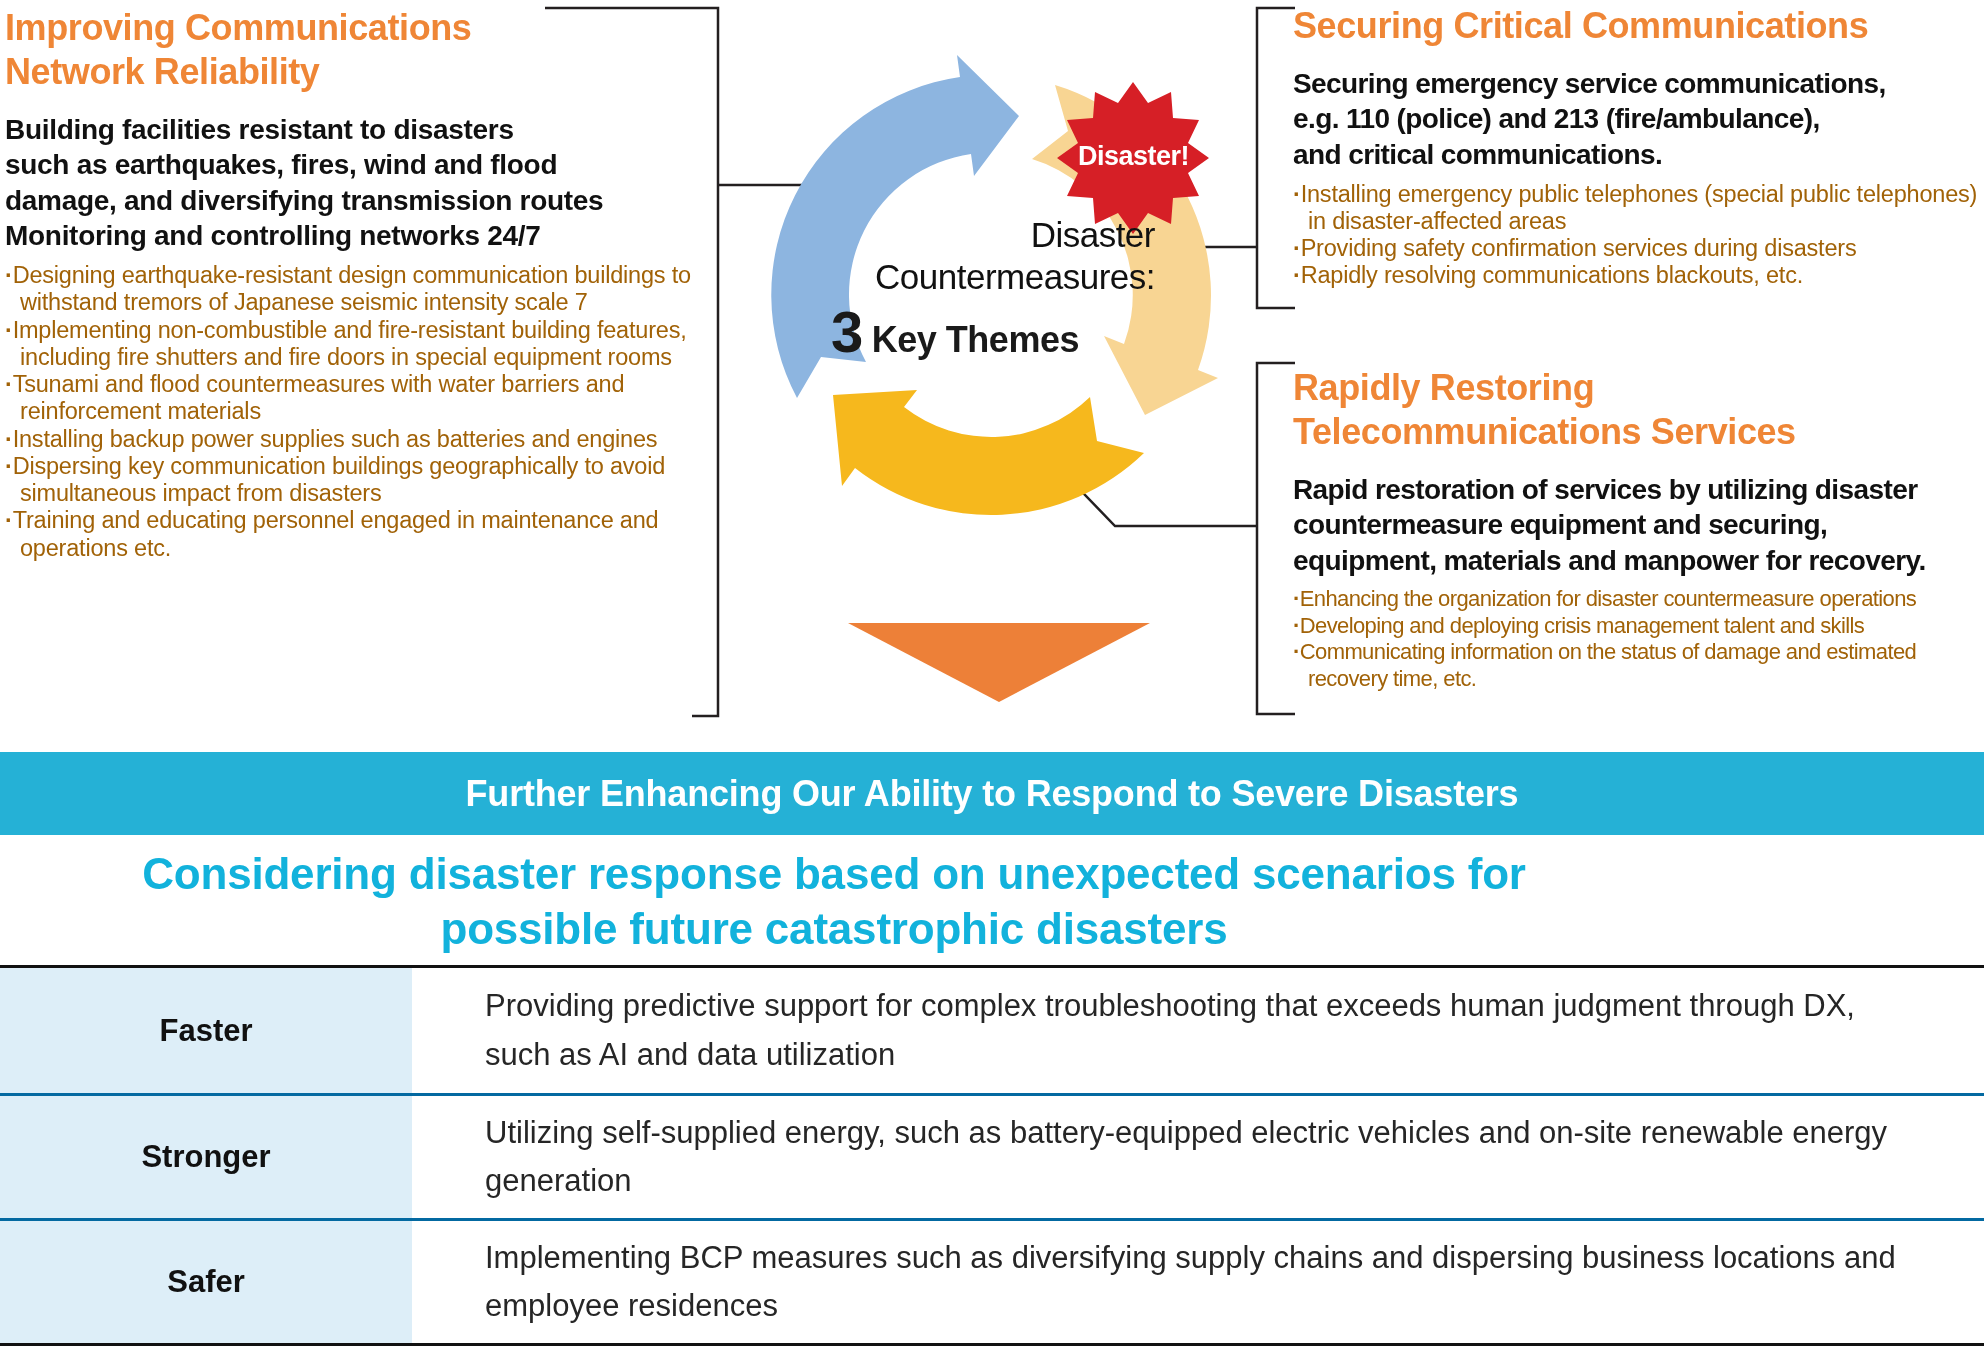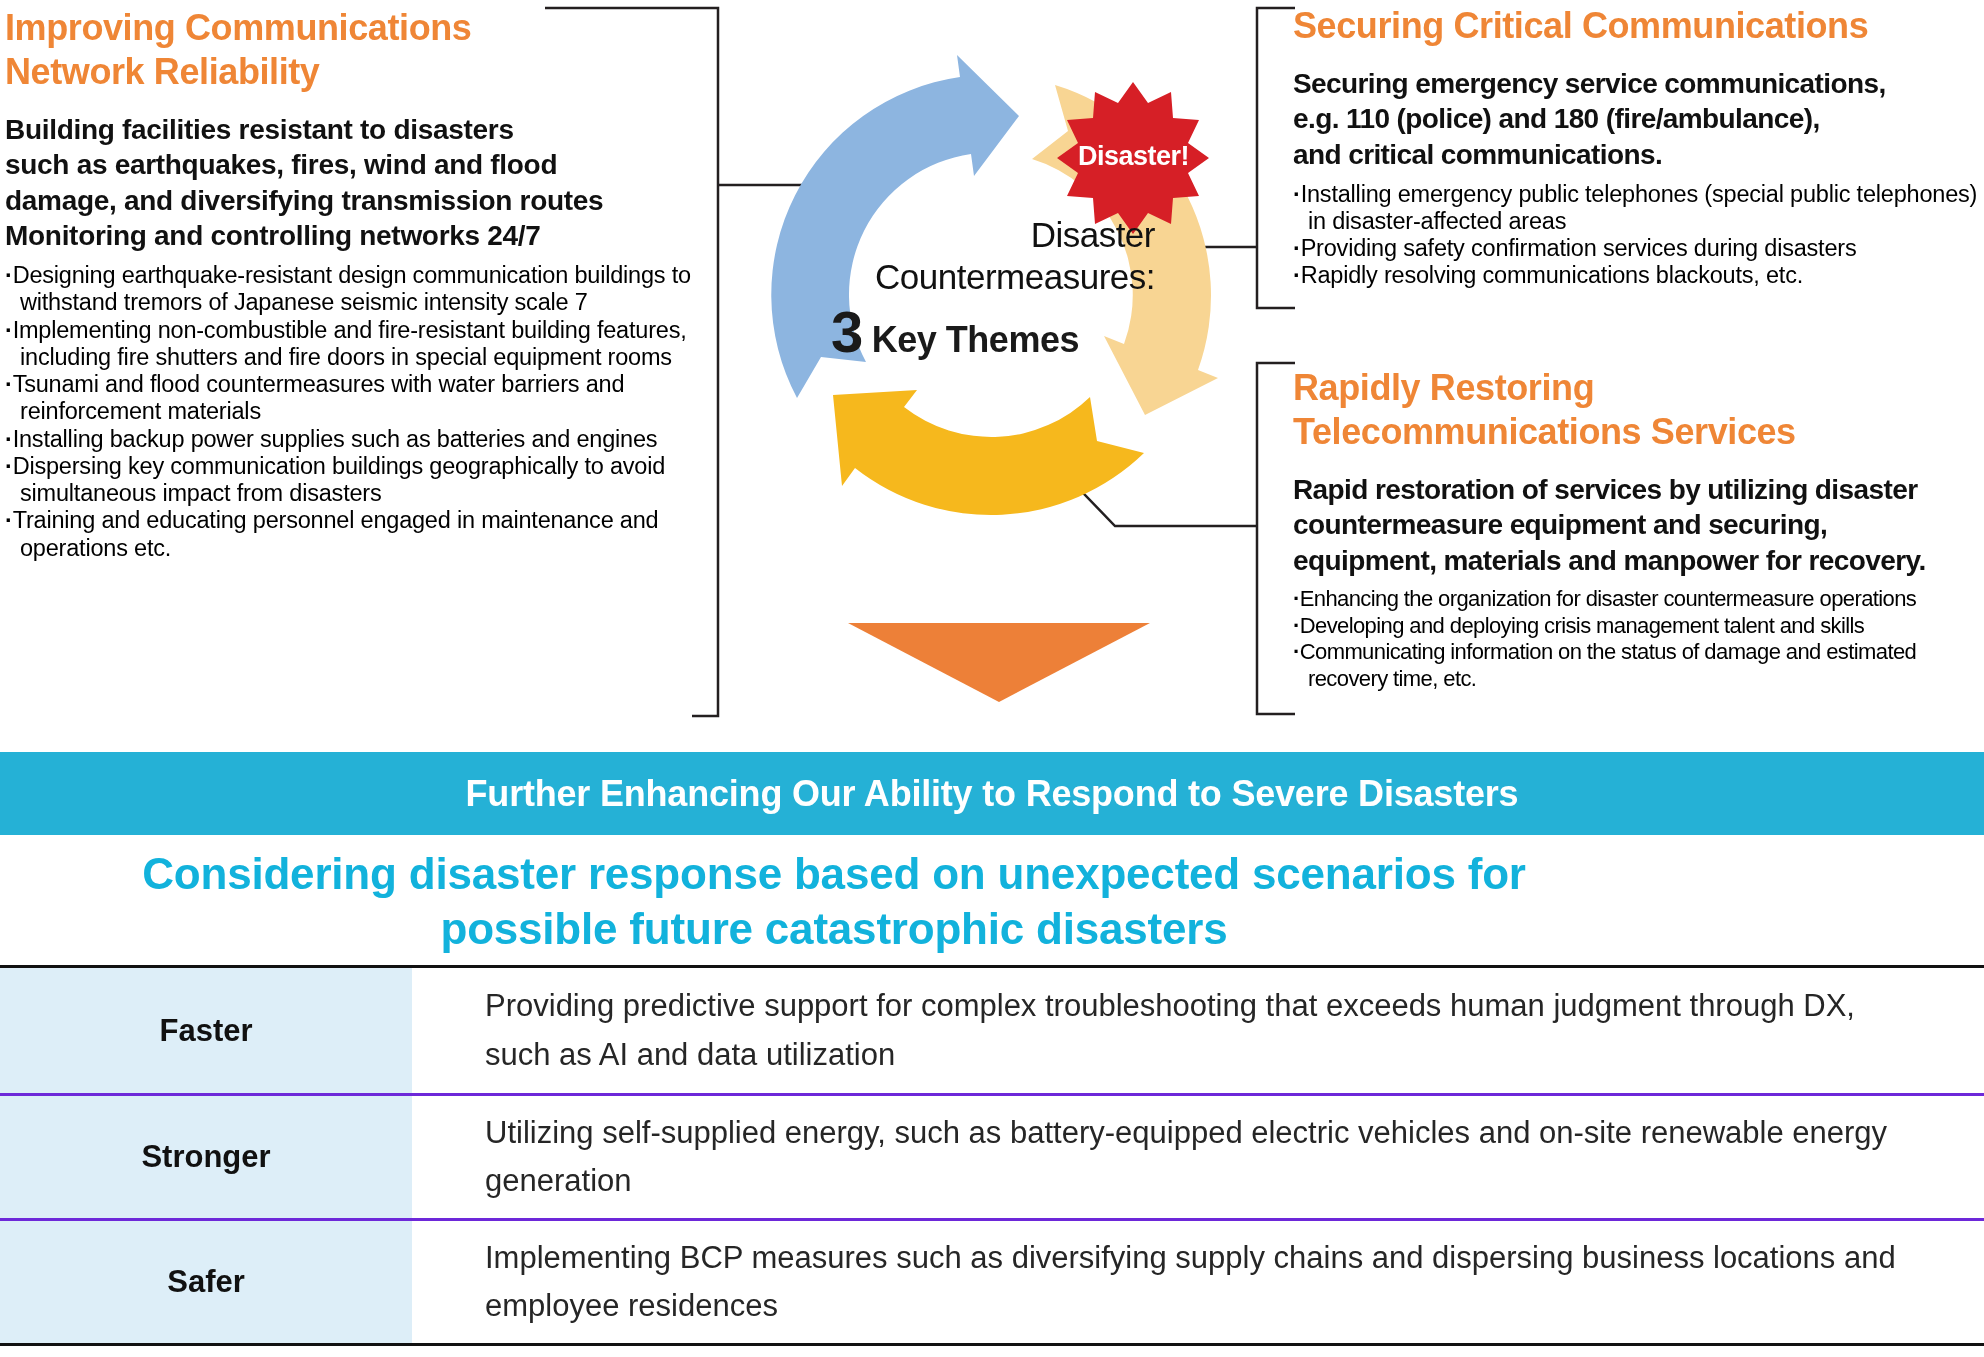--- a/index.html
+++ b/index.html
@@ -18,21 +18,21 @@
   html,body{background:#fff;}
   body{font-family:"Liberation Sans", sans-serif;color:var(--ink);}
   .canvas{position:relative;width:1984px;height:1357px;background:#fff;overflow:hidden;}
 
   .abs{position:absolute;}
 
   
   .panel-heading{color:var(--orange);font-weight:bold;font-size:36px;line-height:1.22;letter-spacing:-0.4px;}
   .panel-summary{font-weight:bold;font-size:28px;line-height:1.27;color:#111;letter-spacing:-0.3px;margin-top:18px;}
   .bullets{list-style:none;margin-top:8px;}
-  .bullets li{font-size:23.5px;line-height:1.16;color:#000000;padding-left:15px;text-indent:-15px;letter-spacing:-0.2px;}
+  .bullets li{font-size:23.5px;line-height:1.16;color:#a16207;padding-left:15px;text-indent:-15px;letter-spacing:-0.2px;}
   .bullets li::before{content:"\00B7 ";font-weight:bold;}
   .bullets.tight li{font-size:22px;letter-spacing:-0.6px;line-height:1.2;}
 
   #left-panel{left:5px;top:6px;width:692px;}
   #right-panel-top{left:1293px;top:4px;width:688px;}
   #right-panel-bottom{left:1293px;top:366px;width:691px;}
   #right-panel-top .panel-summary,#right-panel-bottom .panel-summary{letter-spacing:-0.6px;}
 
   
   #ring-text{left:755px;top:214px;width:400px;text-align:center;}
@@ -43,21 +43,21 @@
   #badge-text{left:1061px;top:141px;width:145px;text-align:center;color:#fff;font-weight:bold;font-size:27px;letter-spacing:-0.5px;}
 
   
   #banner{left:0;top:752px;width:1984px;height:83px;background:var(--cyan);display:flex;align-items:center;justify-content:center;}
   #banner .banner-text{color:#fff;font-weight:bold;font-size:36px;letter-spacing:-0.2px;}
   #subheading{left:0;top:846px;width:1668px;text-align:center;color:var(--cyan-text);font-weight:bold;font-size:44px;line-height:1.26;letter-spacing:-0.2px;}
 
   
   #measures-table{left:0;top:965px;width:1984px;border-top:3px solid #111;border-bottom:3px solid #111;}
   .t-row{display:flex;height:125px;}
-  .t-row + .t-row{border-top:3px solid #6d28d9;}
+  .t-row + .t-row{border-top:3px solid #0369a1;}
   .t-label{width:412px;background:var(--label-bg);display:flex;align-items:center;justify-content:center;font-weight:bold;font-size:31px;color:#111;}
   .t-desc{flex:1;display:flex;align-items:center;padding:0 70px 0 73px;font-size:31px;line-height:1.55;color:#262626;}
 </style>
 </head>
 <body>
 
 <div class="canvas">
 
   <svg class="abs" style="left:0;top:0;" width="1984" height="1357" viewBox="0 0 1984 1357">
 
@@ -105,21 +105,21 @@
     <div class="rt-line">Countermeasures:</div>
     <div><span class="rt-big">3</span><span class="rt-sub"> Key Themes</span></div>
   </div>
 
   <div class="abs" id="badge-text">Disaster!</div>
 
   <div class="abs" id="right-panel-top">
     <div class="panel-heading">Securing Critical Communications</div>
     <div class="panel-summary">
       <div>Securing emergency service communications,</div>
-      <div>e.g. 110 (police) and 180 (fire/ambulance),</div>
+      <div>e.g. 110 (police) and 213 (fire/ambulance),</div>
       <div>and critical communications.</div>
     </div>
     <ul class="bullets">
       <li>Installing emergency public telephones (special public telephones) in disaster-affected areas</li>
       <li>Providing safety confirmation services during disasters</li>
       <li>Rapidly resolving communications blackouts, etc.</li>
     </ul>
   </div>
 
   <div class="abs" id="right-panel-bottom">

